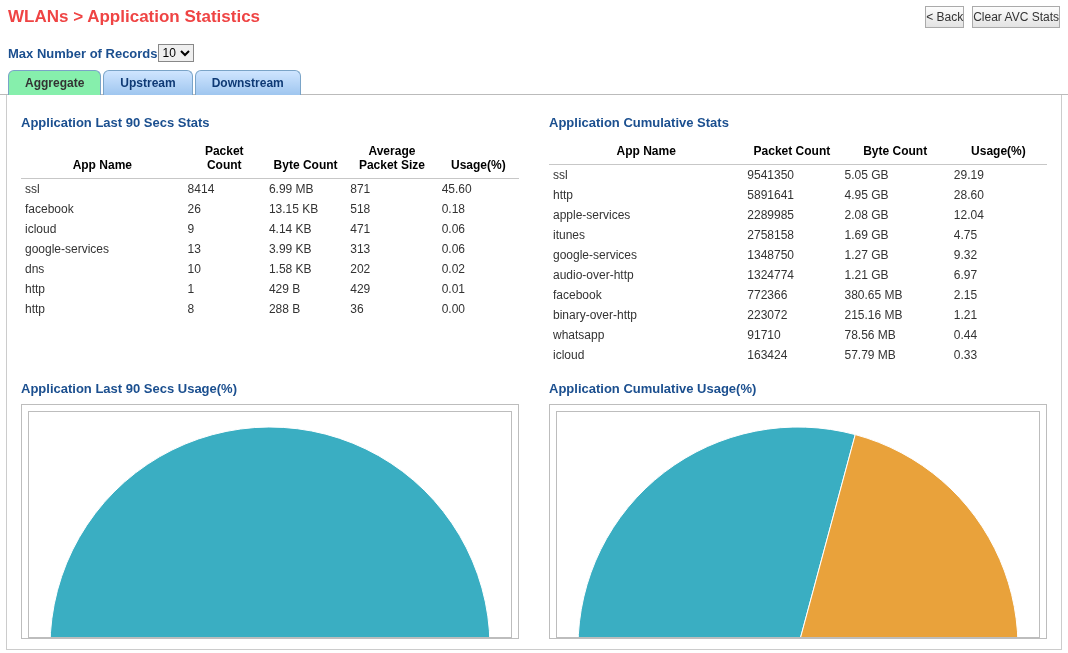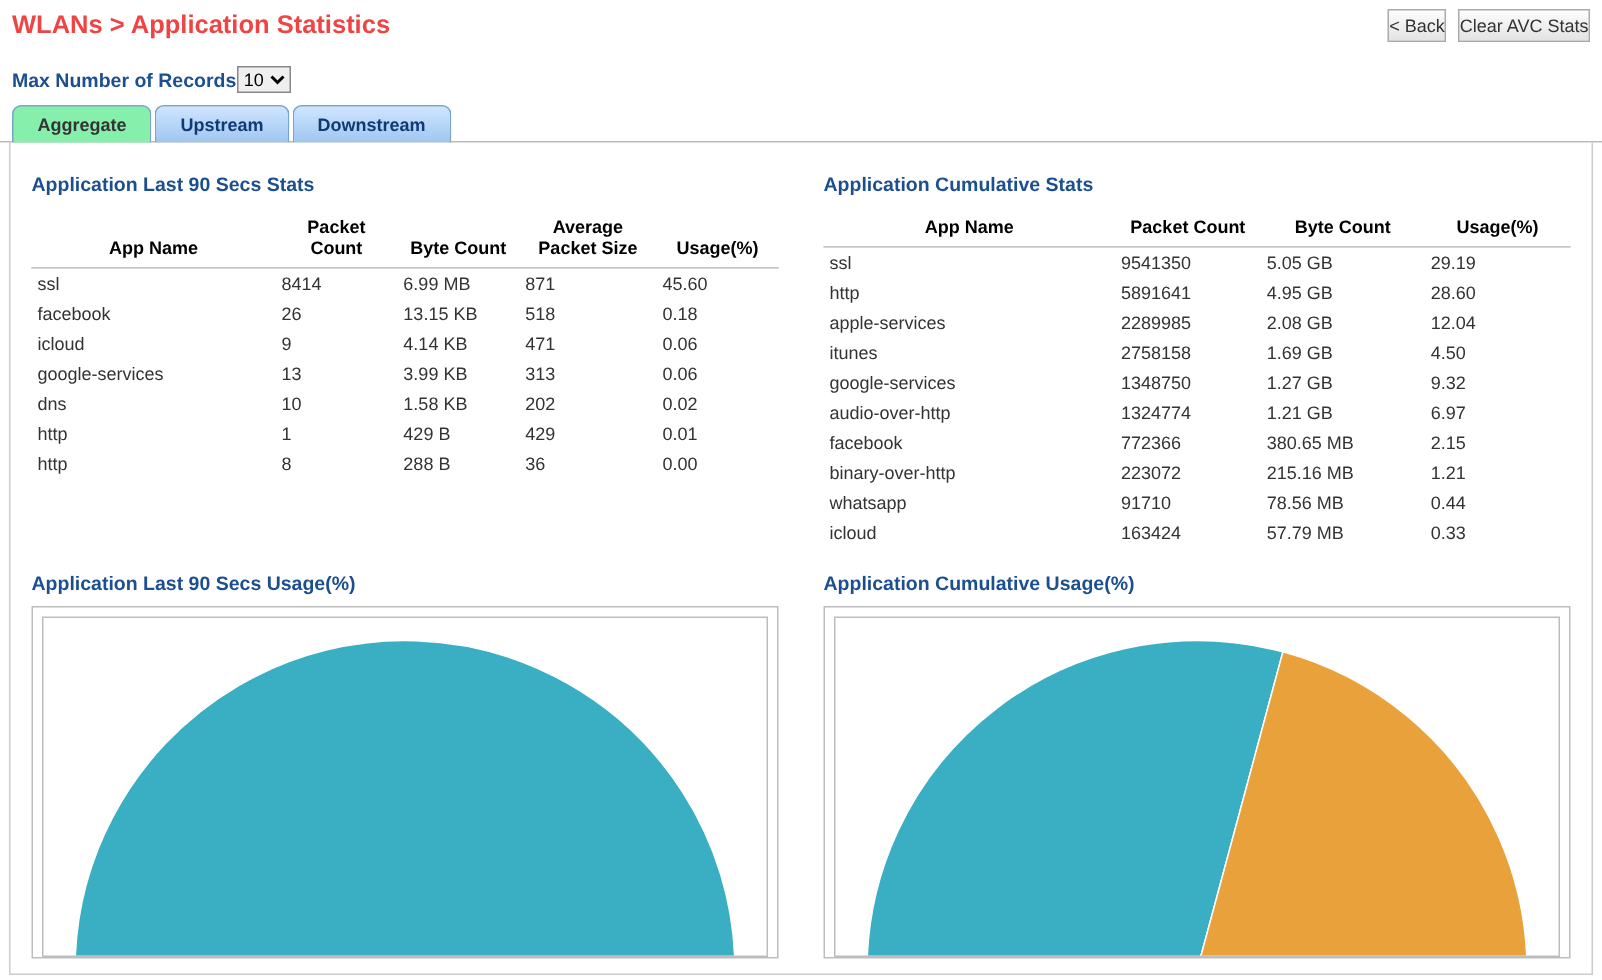--- a/index.html
+++ b/index.html
@@ -159,21 +159,21 @@
               <tr>
                 <td>apple-services</td>
                 <td>2289985</td>
                 <td>2.08  GB</td>
                 <td>12.04</td>
               </tr>
               <tr>
                 <td>itunes</td>
                 <td>2758158</td>
                 <td>1.69  GB</td>
-                <td>4.50</td>
+                <td>4.75</td>
               </tr>
               <tr>
                 <td>google-services</td>
                 <td>1348750</td>
                 <td>1.27  GB</td>
                 <td>9.32</td>
               </tr>
               <tr>
                 <td>audio-over-http</td>
                 <td>1324774</td>

